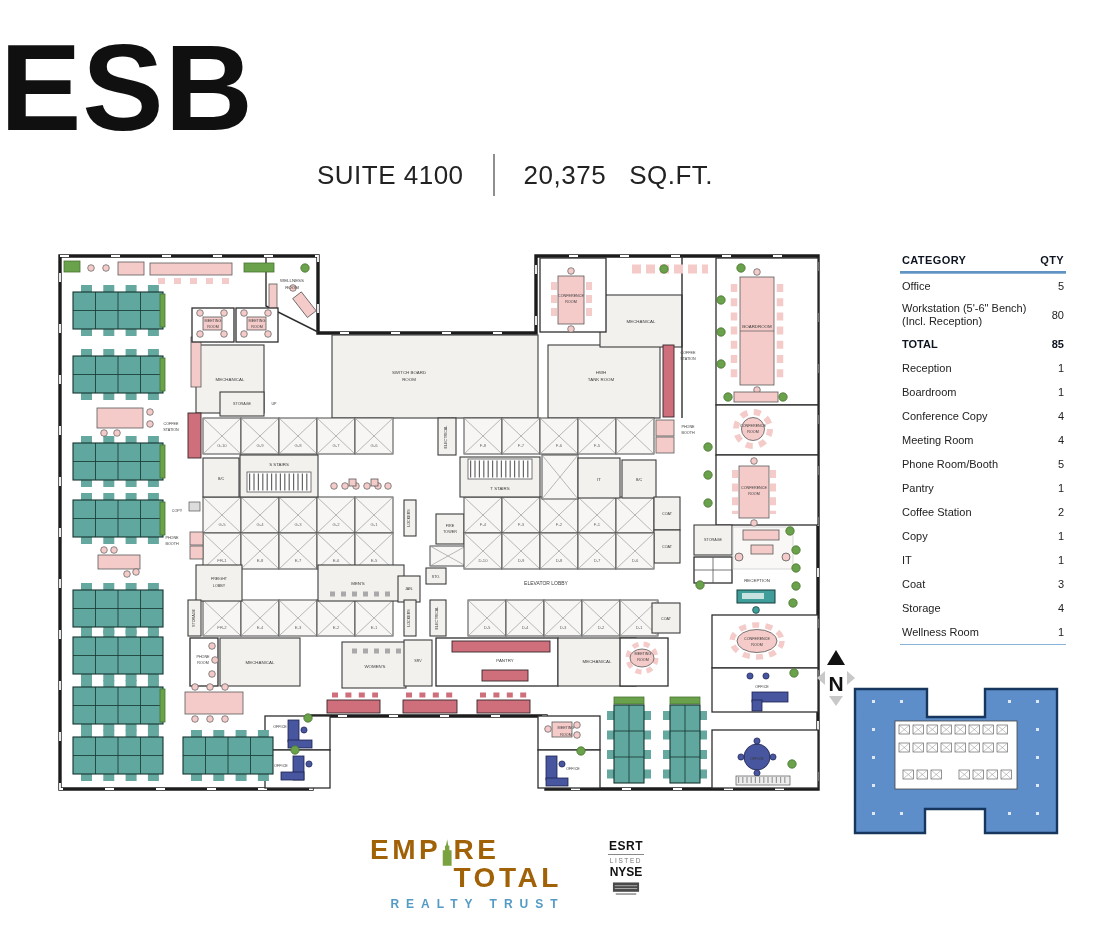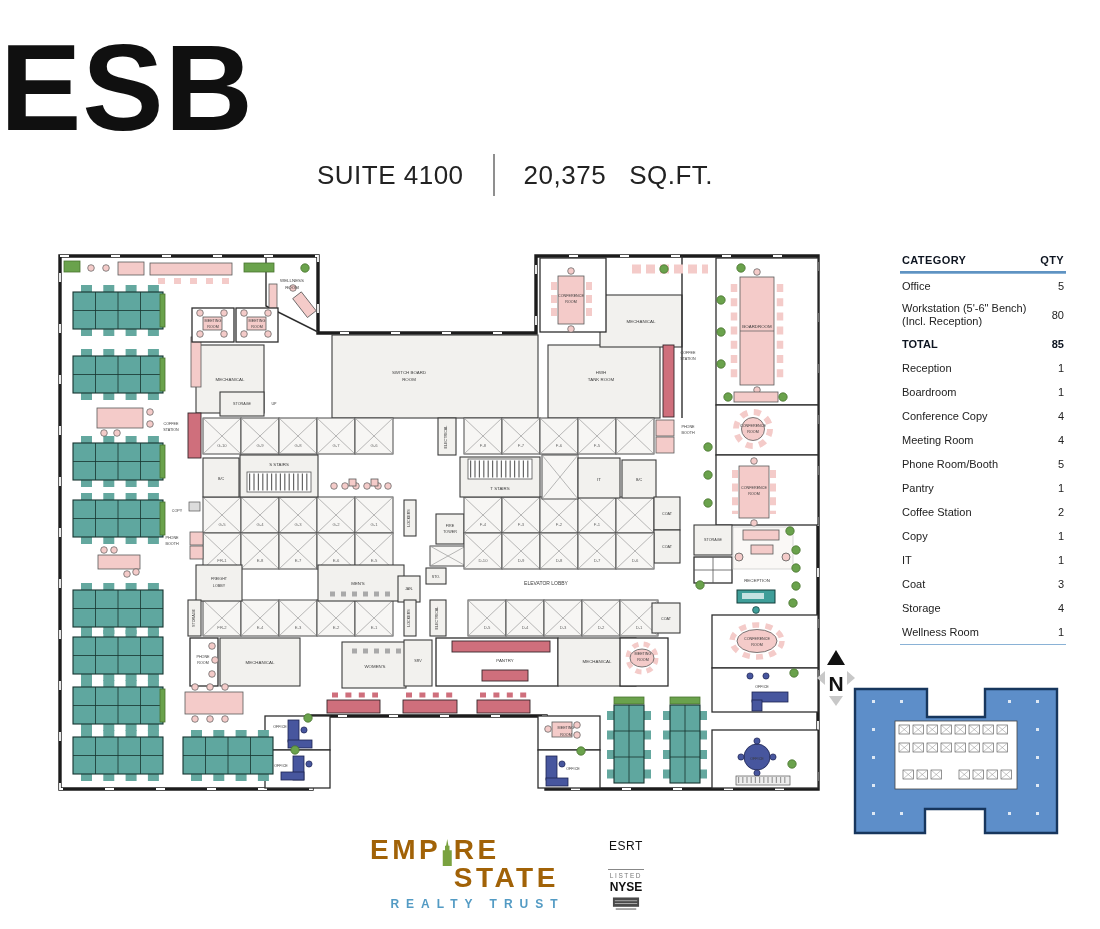--- a/index.html
+++ b/index.html
@@ -42,21 +42,21 @@
   
   .compass{position:absolute;left:814px;top:648px;width:44px;height:60px;}
   .keyplan{position:absolute;left:852px;top:684px;width:208px;height:154px;}
   
   .brand-wrap{position:absolute;left:370px;top:836px;width:215px;}
   .brand{display:flex;align-items:flex-start;justify-content:center;font-size:28px;font-weight:800;
          color:#a16207;letter-spacing:3.5px;line-height:1;}
   .bldg{height:33px;width:13px;margin:0 1px 0px;}
   .brand-sub{font-size:12px;font-weight:700;color:#539bc4;letter-spacing:7px;text-align:center;margin-top:5px;}
   .badge{position:absolute;left:608px;top:839px;width:36px;text-align:center;color:#111;}
-  .b1{font-size:12px;font-weight:400;letter-spacing:.5px;border-bottom:1px solid #888;padding-bottom:16px;}
+  .b1{font-size:12px;font-weight:700;letter-spacing:.5px;border-bottom:1px solid #888;padding-bottom:1px;}
   .b2{font-size:6.5px;color:#777;letter-spacing:1.6px;margin:1.5px 0;}
   .b3{font-size:12px;font-weight:800;}
   .bgfx{width:28px;height:16px;margin-top:2px;}
 </style>
 </head>
 <body>
 
 <div id="page">
 
   <div class="hdr">
@@ -680,21 +680,21 @@
         <use href="#kb" x="149" y="86"></use>
     </g>
   </svg>
 
   <div class="brand-wrap">
     <div class="brand">
       <span>EMP</span>
         <svg class="bldg" viewBox="0 0 14 36">
           <path d="M7 0 L8.6 9 H10 V15 H13 V36 H1 V15 H4 V9 H5.4 Z" fill="#7aa23f"></path>
         </svg>
-        <span>RE STATE</span>
+        <span>RE TOTAL</span>
     </div>
     <div class="brand-sub">REALTY TRUST</div>
   </div>
 
   <div class="badge">
     <div class="b1">ESRT</div>
     <div class="b2">LISTED</div>
     <div class="b3">NYSE</div>
     <svg class="bgfx" viewBox="0 0 30 16">
       <rect x="1" y="1" width="28" height="10" fill="#4a4a4a"></rect>

